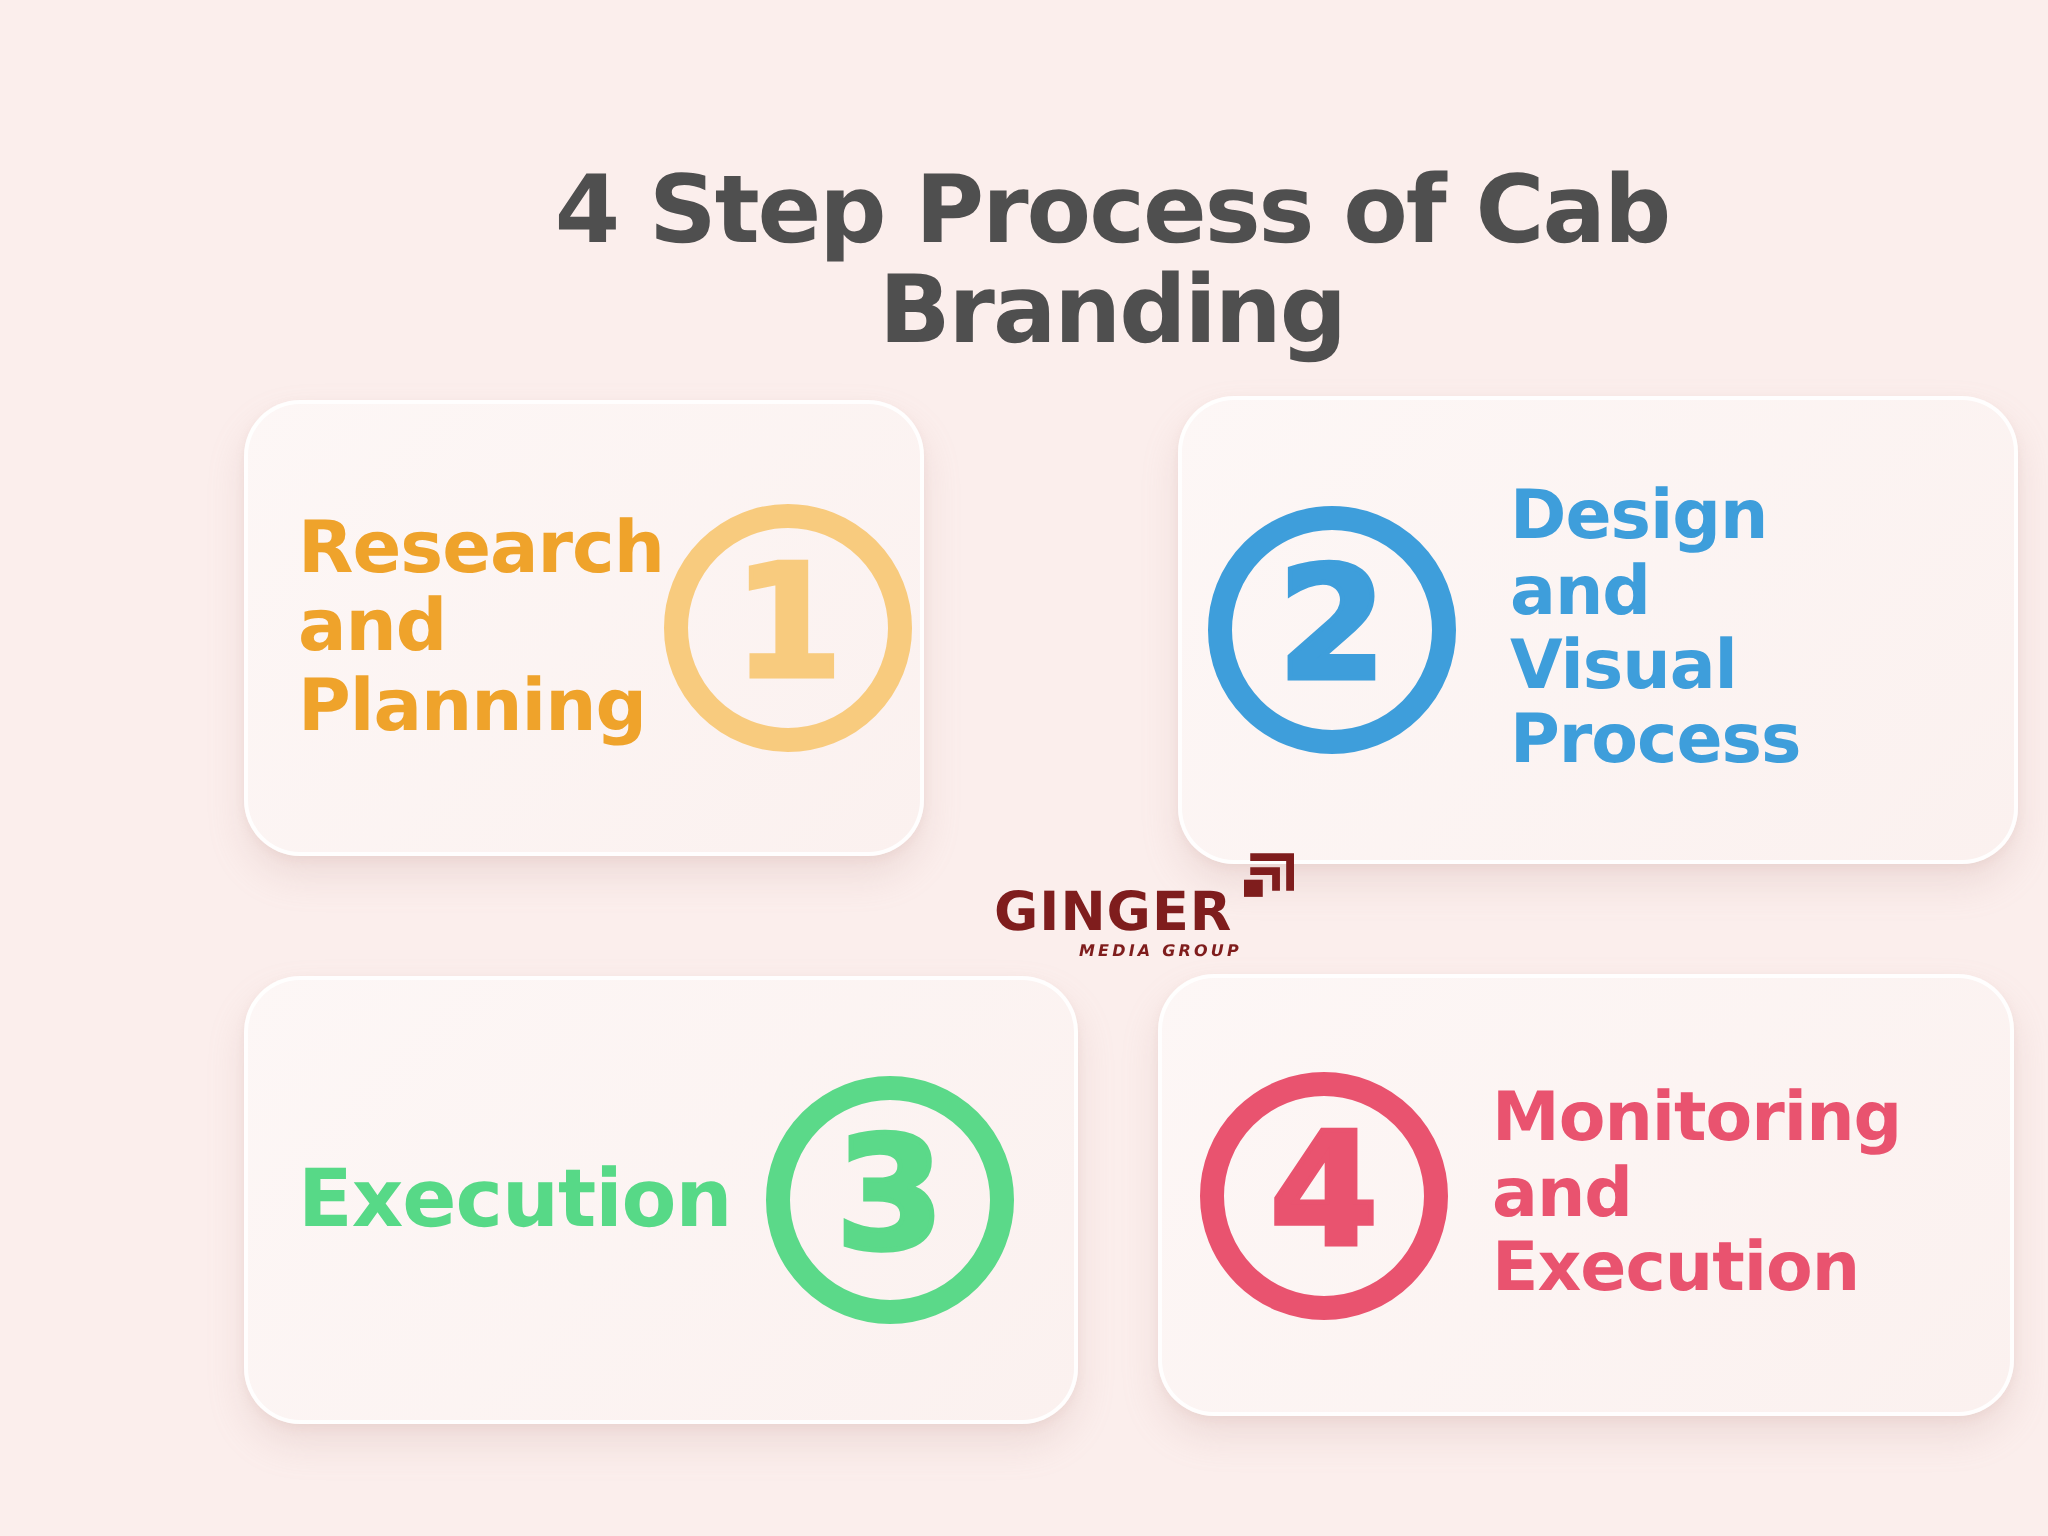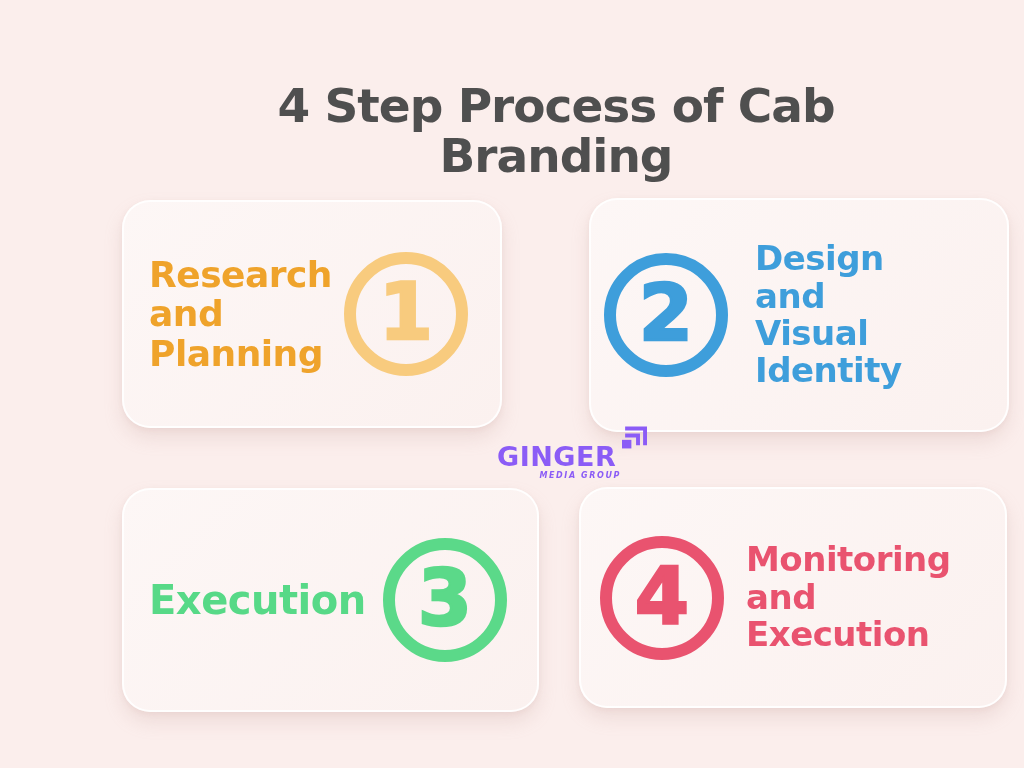--- a/index.html
+++ b/index.html
@@ -22,21 +22,21 @@
 
   .card{
     position:absolute;
     border-radius:28px;
     background:linear-gradient(135deg,#FDF7F6 0%,#FBF1EF 100%);
     border:2px solid rgba(255,255,255,0.9);
     box-shadow:0 10px 18px rgba(195,155,150,0.22), 0 2px 5px rgba(195,155,150,0.12);
     display:flex;align-items:center;
     box-sizing:border-box;
   }
-  .card-1{left:78px;top:200px;width:380px;height:228px;padding:0 32px 0 25px;justify-content:space-between;}
+  .card-1{left:78px;top:200px;width:340px;height:228px;padding:0 32px 0 25px;justify-content:space-between;}
   .card-2{left:545px;top:198px;width:420px;height:234px;padding:0 16px 0 13px;justify-content:flex-start;gap:27px;}
   .card-3{left:78px;top:488px;width:417px;height:224px;padding:0 30px 0 25px;justify-content:space-between;}
   .card-4{left:535px;top:487px;width:428px;height:221px;padding:0 14px 0 19px;justify-content:flex-start;gap:22px;}
 
   .step-label{
     font-weight:700;
     color:var(--text);
     white-space:pre-line;
     line-height:1.1;
     letter-spacing:-0.5px;
@@ -94,24 +94,24 @@
     </div>
   </div>
 
   <div class="card card-2" style="--text: #3E9EDB; --circle: #3E9EDB;">
     <div class="step-circle">
       <span class="step-number">2</span>
     </div>
     <div class="step-label">Design
 and
 Visual
-Identity</div>
+Process</div>
   </div>
 
-  <div class="brand-logo" style="color: #8b5cf6;">
+  <div class="brand-logo" style="color: #7f1d1d;">
     <svg class="logo-icon" viewBox="0 0 32 28" xmlns="http://www.w3.org/2000/svg" fill="currentColor">
       <path d="M4 0 H32 V24 H27 V5 H4 Z"></path>
       <path d="M4 9 H23 V24 H18 V14 H4 Z"></path>
       <rect x="0" y="17" width="12" height="11"></rect>
     </svg>
     <div class="logo-brand">GINGER</div>
     <div class="logo-tagline">MEDIA GROUP</div>
   </div>
 
   <div class="card card-3" style="--text: #57D987; --circle: #5BD989;">

